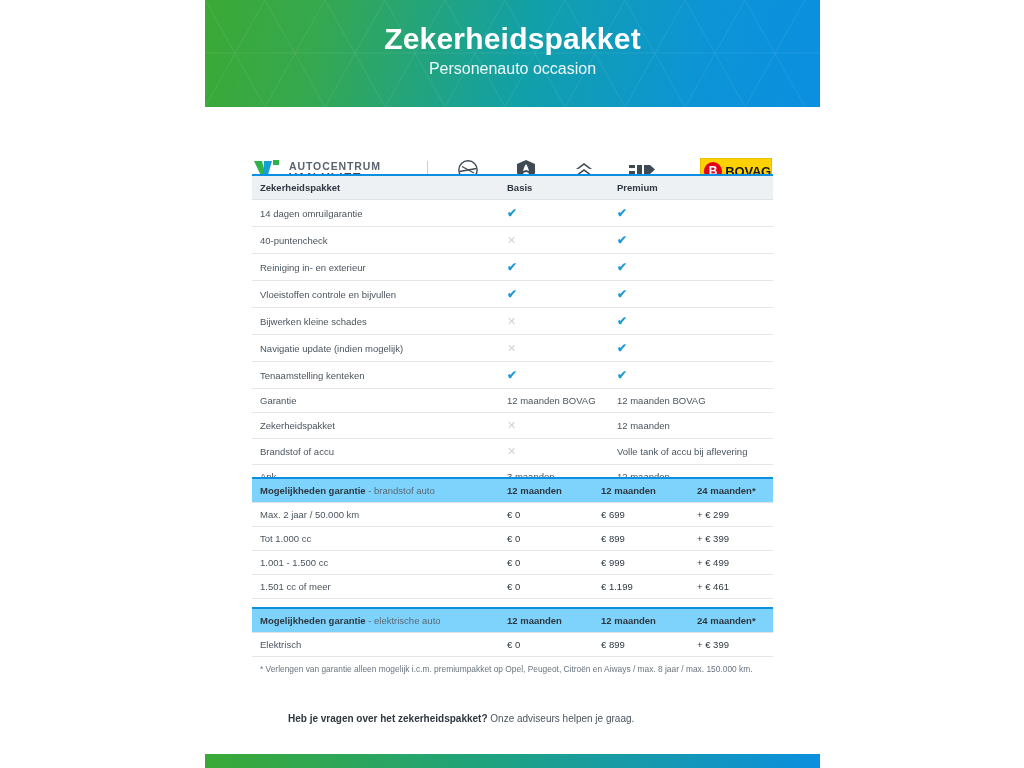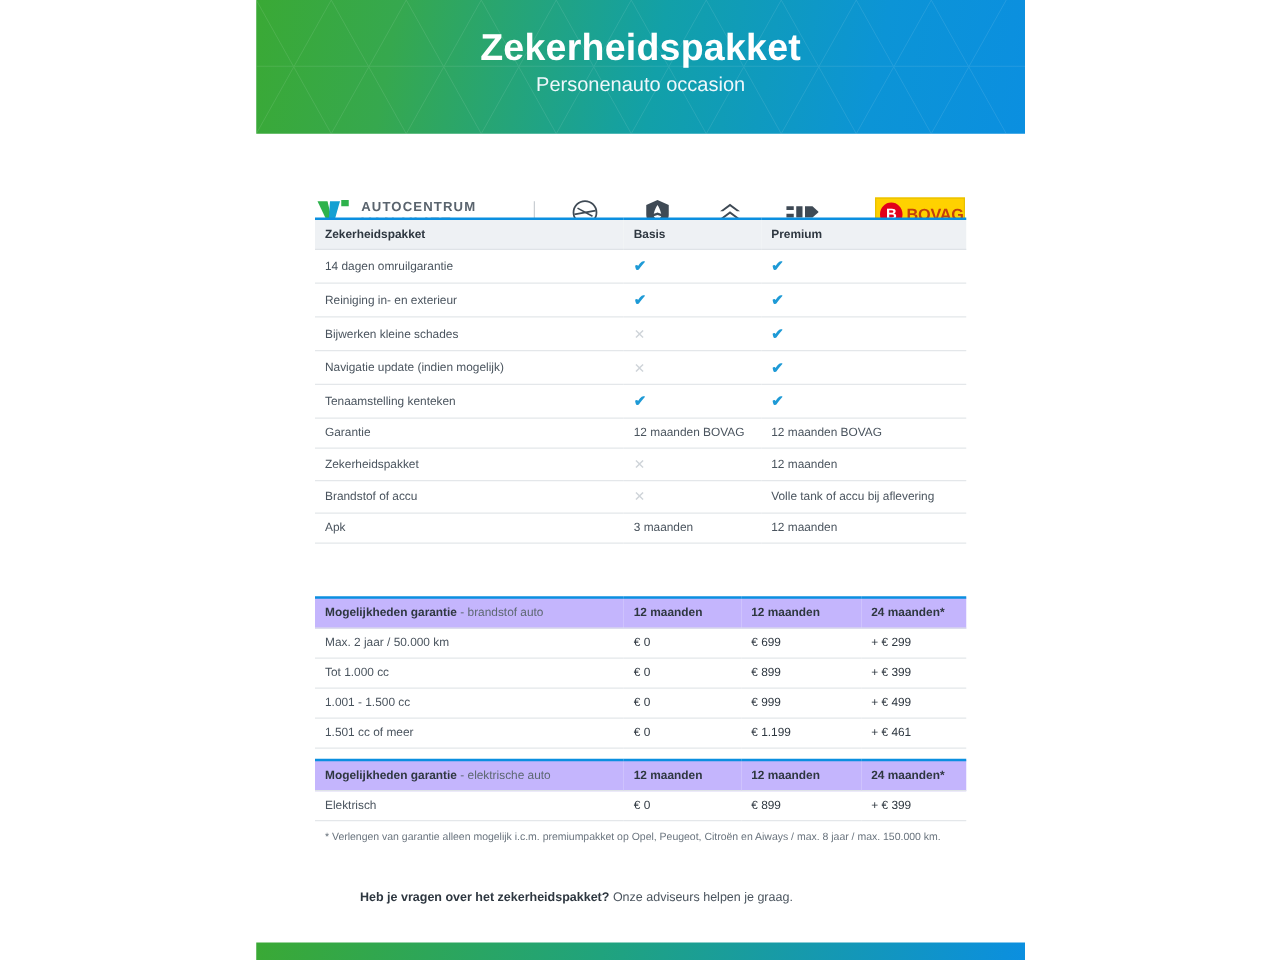--- a/index.html
+++ b/index.html
@@ -92,21 +92,21 @@
     border: 1px solid #e8c000;
     display: flex; align-items: center; gap: 3px;
     padding-left: 3px;
   }
   .bovag .dot {
     width: 19px; height: 19px; border-radius: 50%;
     background: #e2001a;
     display: flex; align-items: center; justify-content: center;
   }
   .bovag .dot span { color: #ffffff; font-size: 12px; font-weight: bold; line-height: 1; }
-  .bovag .word { color: #c2410c; font-size: 13px; font-weight: bold; letter-spacing: -.2px; }
+  .bovag .word { color: #0f172a; font-size: 13px; font-weight: bold; letter-spacing: -.2px; }
 
   
   .table-wrap { position: absolute; left: 252px; width: 521px; }
   table.t {
     width: 521px;
     border-collapse: collapse;
     font-size: 9.5px;
     color: #4a545e;
   }
   table.t td, table.t th {
@@ -137,21 +137,21 @@
   .col-c1 { width: 94px; }
   .col-c2 { width: 96px; }
   .col-c3 { width: 84px; }
 
   table.t2 { width: 521px; border-collapse: collapse; font-size: 9.5px; color: #4a545e; }
   table.t2 td, table.t2 th {
     padding: 6px 8px; text-align: left; font-weight: normal;
     border-bottom: 1px solid #e4e7ea; height: 22px; vertical-align: middle;
   }
   table.t2 thead th {
-    background: #c4b5fd; color: #2e3740; font-weight: bold;
+    background: #7dd3fc; color: #2e3740; font-weight: bold;
     border-top: 2px solid #0b8fe0; border-bottom: 1px solid #dfe3e7;
   }
   .hdr-sub { font-weight: normal; color: #5d6872; }
   .bold { font-weight: bold; color: #2e3740; }
 
   .footnote {
     position: absolute; left: 260px; top: 663px; width: 500px;
     font-size: 8.4px; color: #6a747e; line-height: 1.55;
   }
   .question {
@@ -256,21 +256,31 @@
           <th class="col-premium">Premium</th>
         </tr>
       </thead>
       <tbody id="main-body">
           <tr>
             <td class="col-feature">14 dagen omruilgarantie</td>
             <td class="col-basis"><span class="check">✔</span></td>
             <td class="col-premium"><span class="check">✔</span></td>
           </tr>
           <tr>
+            <td class="col-feature">40-puntencheck</td>
+            <td class="col-basis"><span class="cross">✕</span></td>
+            <td class="col-premium"><span class="check">✔</span></td>
+          </tr>
+          <tr>
             <td class="col-feature">Reiniging in- en exterieur</td>
+            <td class="col-basis"><span class="check">✔</span></td>
+            <td class="col-premium"><span class="check">✔</span></td>
+          </tr>
+          <tr>
+            <td class="col-feature">Vloeistoffen controle en bijvullen</td>
             <td class="col-basis"><span class="check">✔</span></td>
             <td class="col-premium"><span class="check">✔</span></td>
           </tr>
           <tr>
             <td class="col-feature">Bijwerken kleine schades</td>
             <td class="col-basis"><span class="cross">✕</span></td>
             <td class="col-premium"><span class="check">✔</span></td>
           </tr>
           <tr>
             <td class="col-feature">Navigatie update (indien mogelijk)</td>

